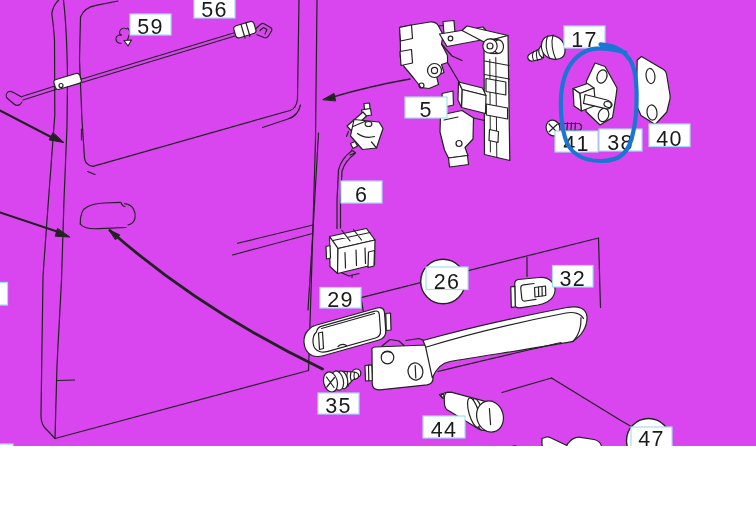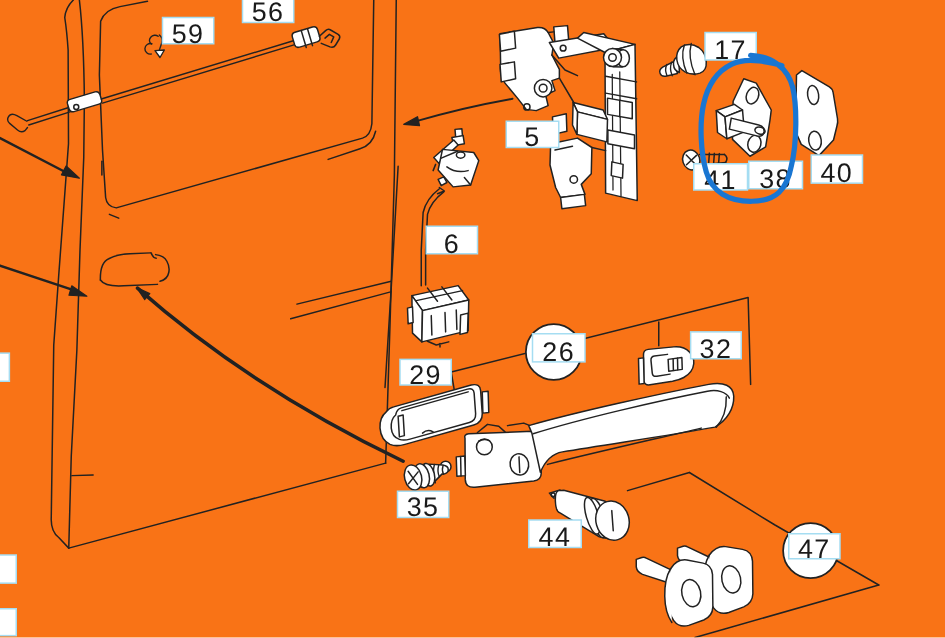--- a/index.html
+++ b/index.html
@@ -1,16 +1,16 @@
 <!DOCTYPE html>
 <html><head>
 <meta charset="utf-8">
 <style>
 html,body{margin:0;padding:0;background:#fff;}
-#wrap{width:756px;height:510px;position:relative;overflow:hidden;background:#f97316;}
+#wrap{width:756px;height:446px;position:relative;overflow:hidden;background:#d946ef;}
 text{font-family:"Liberation Sans",sans-serif;fill:#1a1a1a;}
 </style>
 </head>
 <body>
 <div id="wrap">
 <svg width="756" height="510" viewBox="0 0 756 510">
 <g fill="none" stroke="#222" stroke-width="1.2" stroke-linecap="round" stroke-linejoin="round">
 
 <g id="door">
 <path d="M58.7,0 Q52.5,6 51.8,14 Q53.5,25 54.5,40 L54.8,115 47,220 43,276 41,414 Q40.5,425 47,430 L55,438.5"></path>

